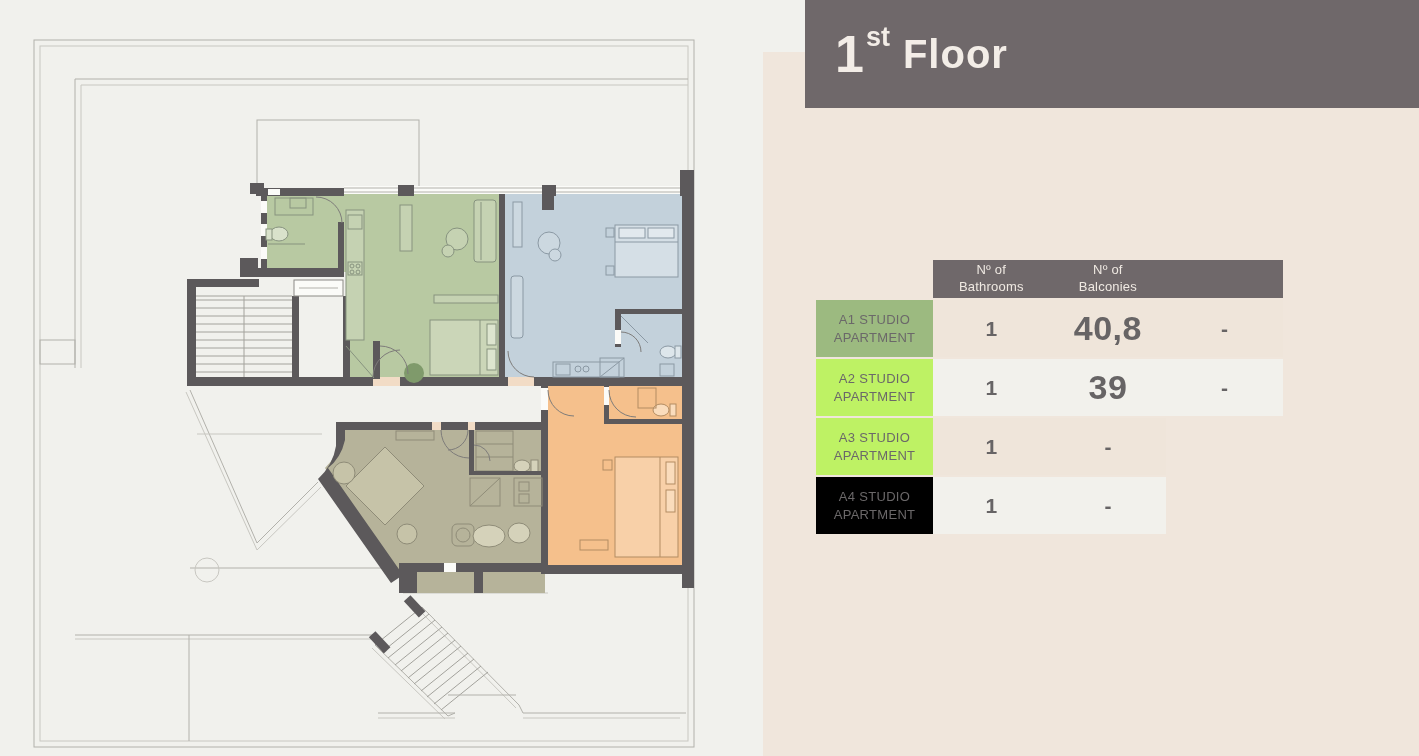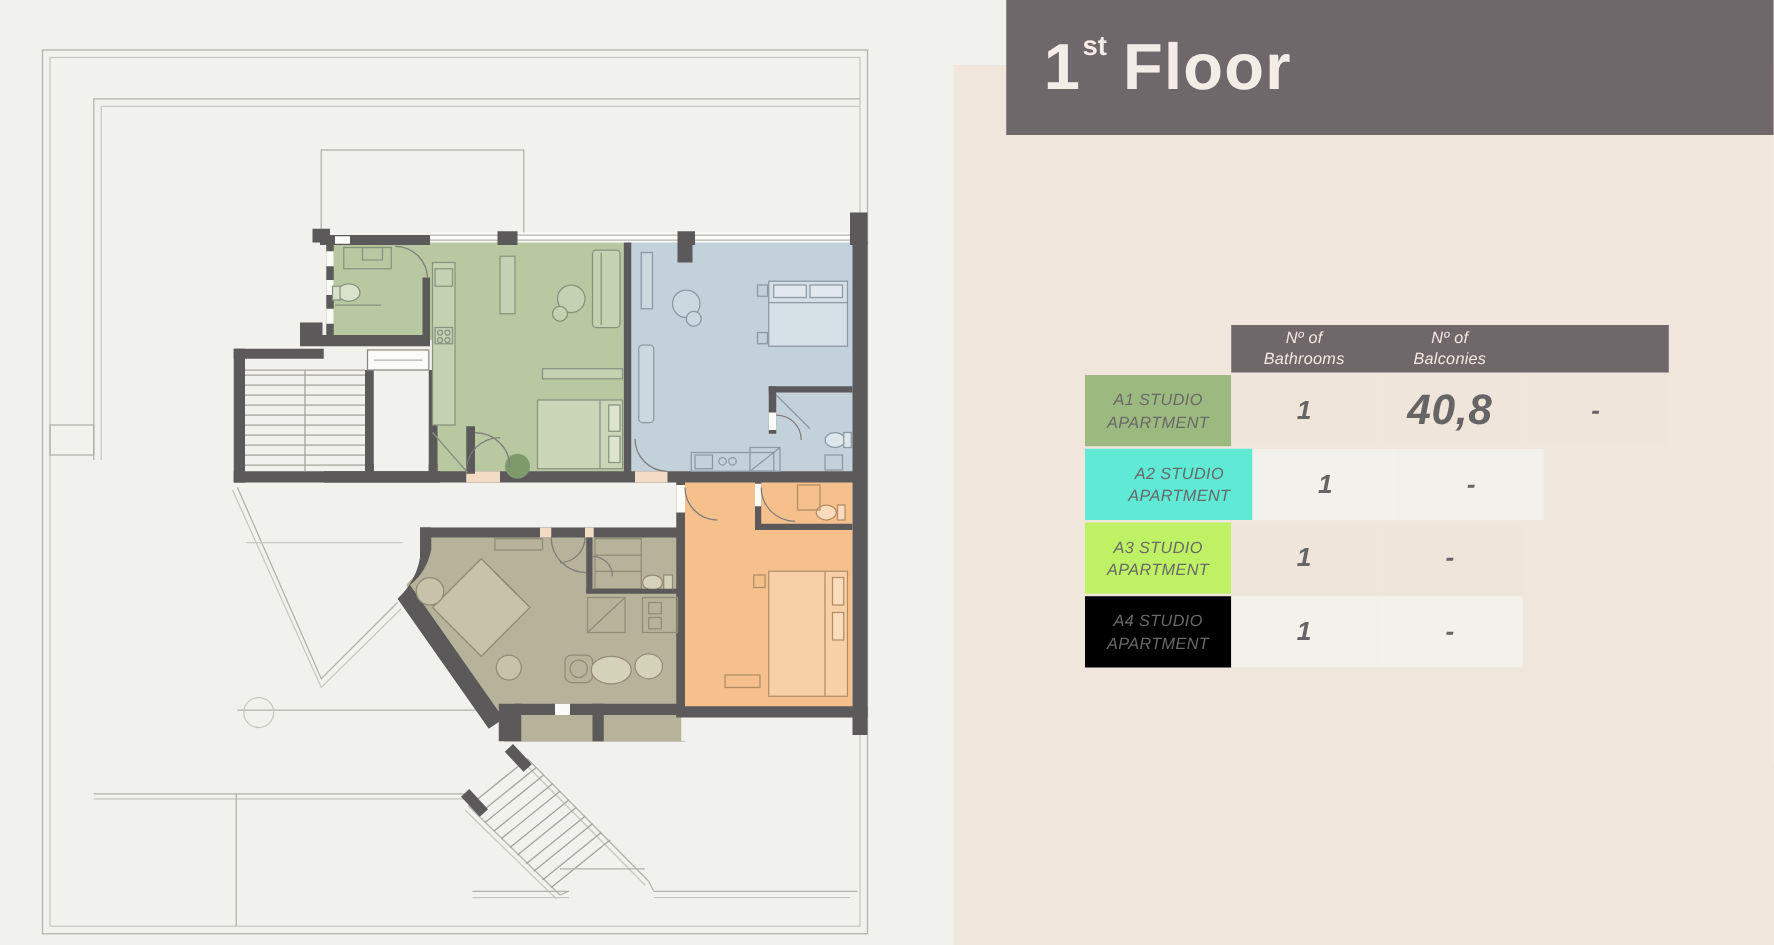--- a/index.html
+++ b/index.html
@@ -9,23 +9,23 @@
     font-family:"Liberation Sans","DejaVu Sans",sans-serif;
   }
   .plan-area{position:absolute;left:0;top:0;width:763px;height:756px;}
   .panel{position:absolute;left:763px;top:52px;width:656px;height:704px;background:#f0e6dc;}
   .banner{
     position:absolute;left:805px;top:0;width:614px;height:108px;background:#6f686a;
     display:flex;align-items:center;box-sizing:border-box;padding-left:30px;
     color:#f3ede7;
   }
   .banner .t-num{font-size:52px;font-weight:700;letter-spacing:1px;}
-  .banner .t-sup{font-size:22px;font-weight:700;position:relative;top:-17px;margin-left:1px;}
-  .banner .t-rest{font-size:52px;font-weight:700;letter-spacing:1px;margin-left:13px;}
-  .apt-table{position:absolute;left:868px;top:260px;width:467px;font-style:italic;}
+  .banner .t-sup{font-size:27px;font-weight:700;position:relative;top:-17px;margin-left:1px;}
+  .banner .t-rest{font-size:40px;font-weight:700;letter-spacing:1px;margin-left:13px;}
+  .apt-table{position:absolute;left:816px;top:260px;width:467px;}
   .hdr-row{display:flex;margin-left:117px;height:38px;background:#6f686a;}
   .hdr-cell{width:116.6px;display:flex;flex-direction:column;justify-content:center;align-items:center;
     color:#efe9e2;font-size:13px;line-height:1.3;letter-spacing:.2px;}
   .t-row{display:flex;height:57px;margin-top:2px;}
   .t-row:first-of-type{margin-top:0;}
   .lbl-cell{width:117px;display:flex;flex-direction:column;justify-content:center;align-items:center;
     color:#6b6869;font-size:13px;line-height:1.35;letter-spacing:.3px;}
   .val-cell{width:116.6px;display:flex;justify-content:center;align-items:center;color:#676465;}
   .row-odd .val-cell{background:#efe5da;}
   .row-even .val-cell{background:#f2f1ec;}
@@ -309,25 +309,26 @@
     <div class="lbl-cell" style="background-color: rgb(156, 186, 128);">
       <span>A1 STUDIO</span>
       <span>APARTMENT</span>
     </div>
     <div class="val-cell v-bath">1</div>
     <div class="val-cell v-area">40,8</div>
     <div class="val-cell v-balc">-</div>
   </div>
 
   <div class="t-row row-even">
-    <div class="lbl-cell" style="background-color: #5eead4; padding-left: 17px;">
+    <div class="lbl-cell" style="background-color: #bef264;">
       <span>A2 STUDIO</span>
       <span>APARTMENT</span>
     </div>
     <div class="val-cell v-bath">1</div>
+    <div class="val-cell v-area">39</div>
     <div class="val-cell v-balc">-</div>
   </div>
 
   <div class="t-row row-odd">
     <div class="lbl-cell" style="background-color: #bef264;">
       <span>A3 STUDIO</span>
       <span>APARTMENT</span>
     </div>
     <div class="val-cell v-bath">1</div>
     <div class="val-cell v-balc">-</div>

